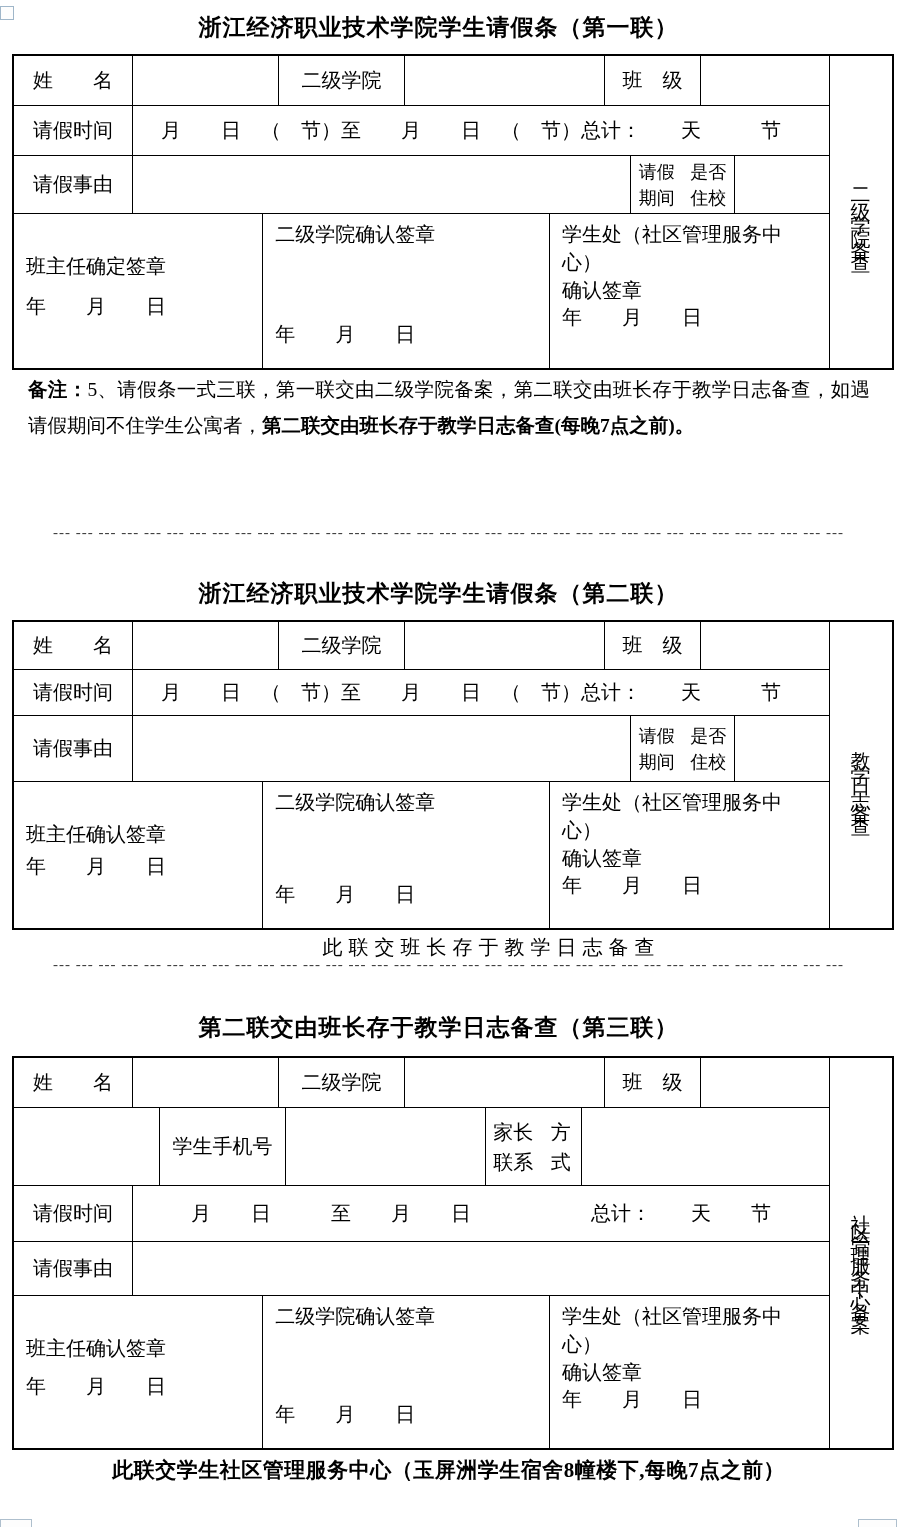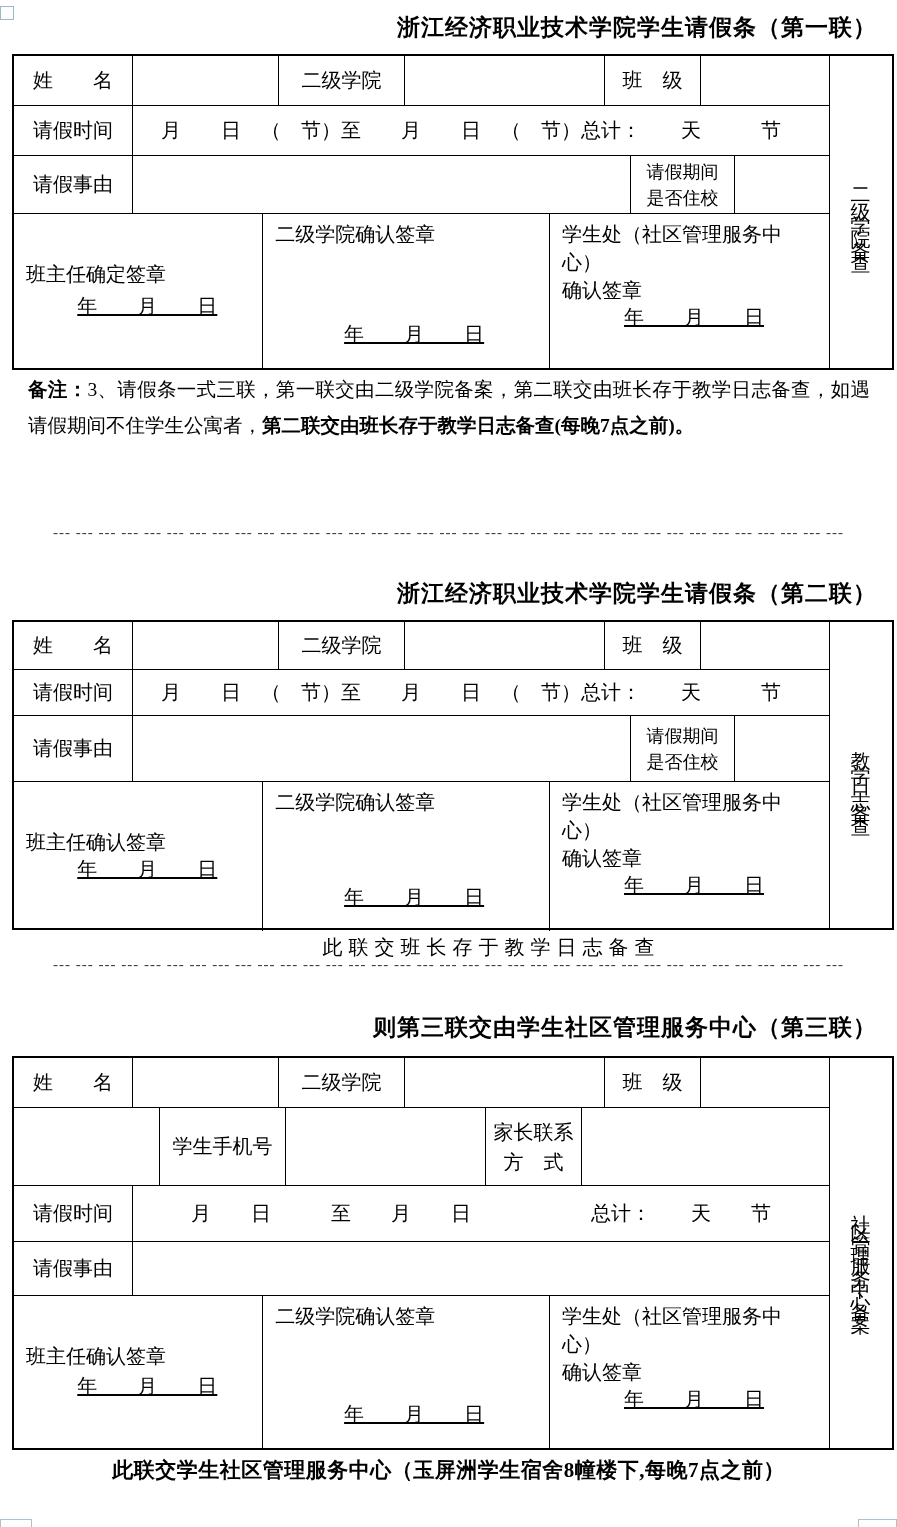--- a/index.html
+++ b/index.html
@@ -5,21 +5,21 @@
   html,body{margin:0;padding:0;background:#fff;}
   body{
     position:relative;
     width:897px;height:1527px;
     font-family:"Liberation Serif","DejaVu Serif",serif;
     color:#000;
     overflow:hidden;
   }
   .abs{position:absolute;}
   .form-title{
-    left:0;width:877px;text-align:right;
+    left:0;width:877px;text-align:center;
     font-size:23px;font-weight:bold;letter-spacing:1px;
   }
   
   .ftable{
     left:12px;width:882px;
     border:2px solid #000;
     box-sizing:border-box;
     display:flex;
   }
   .fmain{flex:1 1 auto;display:flex;flex-direction:column;min-width:0;}
@@ -28,30 +28,30 @@
   .fcell{
     border-right:1.5px solid #000;box-sizing:border-box;
     display:flex;align-items:center;justify-content:center;
     font-size:20px;overflow:hidden;
   }
   .fcell.nr{border-right:none;}
   .fcell.grow{flex:1 1 auto;justify-content:flex-start;}
   .lbl{justify-content:center;}
   .timecontent{padding-left:28px;justify-content:flex-start;white-space:nowrap;}
   .timecontent3{padding-left:58px;}
-  .twolines{flex-direction:column;font-size:18px;line-height:26px;justify-content:center;}
+  .twolines{font-size:18px;line-height:26px;justify-content:center;}
   .twolines span{display:block;text-align:center;}
   
   .sigcell{
     flex-direction:column;align-items:stretch;justify-content:space-between;
     padding:6px 10px 20px 12px;font-size:20px;
   }
   .sigcell .siglabel{line-height:28px;}
-  .sigcell.first .siglabel{margin-top:40px;}
-  .sigdate{text-align:right;padding-right:55px;white-space:nowrap;text-decoration:underline;}
+  .sigcell.first .siglabel{margin-top:32px;}
+  .sigdate{padding-right:55px;white-space:nowrap;}
   .sigcell.first .sigdate{margin-bottom:28px;padding-right:35px;}
   
   .fside{
     flex:0 0 62px;border-left:1.5px solid #000;box-sizing:border-box;
     display:flex;align-items:center;justify-content:center;
   }
   .fside span{
     writing-mode:vertical-rl;
     font-size:20px;letter-spacing:13px;line-height:62px;
   }
@@ -117,21 +117,21 @@
         <div class="sigdate">年　　月　　日</div>
       </div>
     </div>
   </div>
   <div class="fside">
     <span>二级学院备查</span>
   </div>
 </div>
 
 <div class="abs notes" style="top:372px;">
-  <p class="p1"><b>备注：</b><span>3、请假条一式三联，第一联交由二级学院备案，第二联交由班长存于教学日志备查，如遇请假期间不住学生公寓者，</span><b>第二联交由班长存于教学日志备查(每晚7点之前)。</b></p>
+  <p class="p1"><b>备注：</b><span>5、请假条一式三联，第一联交由二级学院备案，第二联交由班长存于教学日志备查，如遇请假期间不住学生公寓者，</span><b>第二联交由班长存于教学日志备查(每晚7点之前)。</b></p>
 </div>
 
 <div class="abs dashline" style="top:524px;">--- --- --- --- --- --- --- --- --- --- --- --- --- --- --- --- --- --- --- --- --- --- --- --- --- --- --- --- --- --- --- --- --- --- --- --- --- --- --- --- --- --- --- --- --- --- --- ---</div>
 
 <div class="abs form-title" style="top:578px;">浙江经济职业技术学院学生请假条（第二联）</div>
 
 <div class="abs ftable" style="top:620px;height:310px;">
   <div class="fmain">
     <div class="frow" style="height:48px;">
       <div class="fcell lbl" style="width:119px;">姓　　名</div>
@@ -171,21 +171,21 @@
   </div>
   <div class="fside">
     <span>教学日志备查</span>
   </div>
 </div>
 
 <div class="abs footer-line footer-spaced" style="top:934px;">此联交班长存于教学日志备查</div>
 
 <div class="abs dashline" style="top:956px;">--- --- --- --- --- --- --- --- --- --- --- --- --- --- --- --- --- --- --- --- --- --- --- --- --- --- --- --- --- --- --- --- --- --- --- --- --- --- --- --- --- --- --- --- --- --- --- ---</div>
 
-<div class="abs form-title" style="top:1012px;">则第三联交由学生社区管理服务中心（第三联）</div>
+<div class="abs form-title" style="top:1012px;">第二联交由班长存于教学日志备查（第三联）</div>
 
 <div class="abs ftable" style="top:1056px;height:394px;">
   <div class="fmain">
     <div class="frow" style="height:50px;">
       <div class="fcell lbl" style="width:119px;">姓　　名</div>
       <div class="fcell" style="width:146px;"></div>
       <div class="fcell lbl" style="width:126px;">二级学院</div>
       <div class="fcell" style="width:200px;"></div>
       <div class="fcell lbl" style="width:96px;">班　级</div>
       <div class="fcell grow nr"></div>

